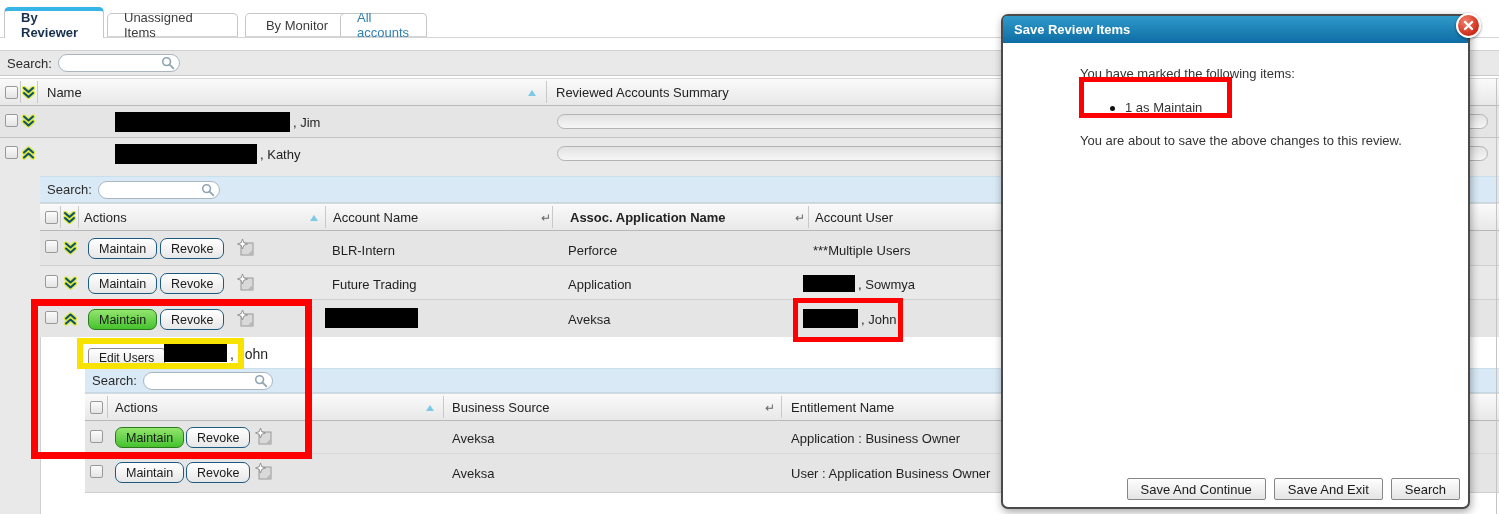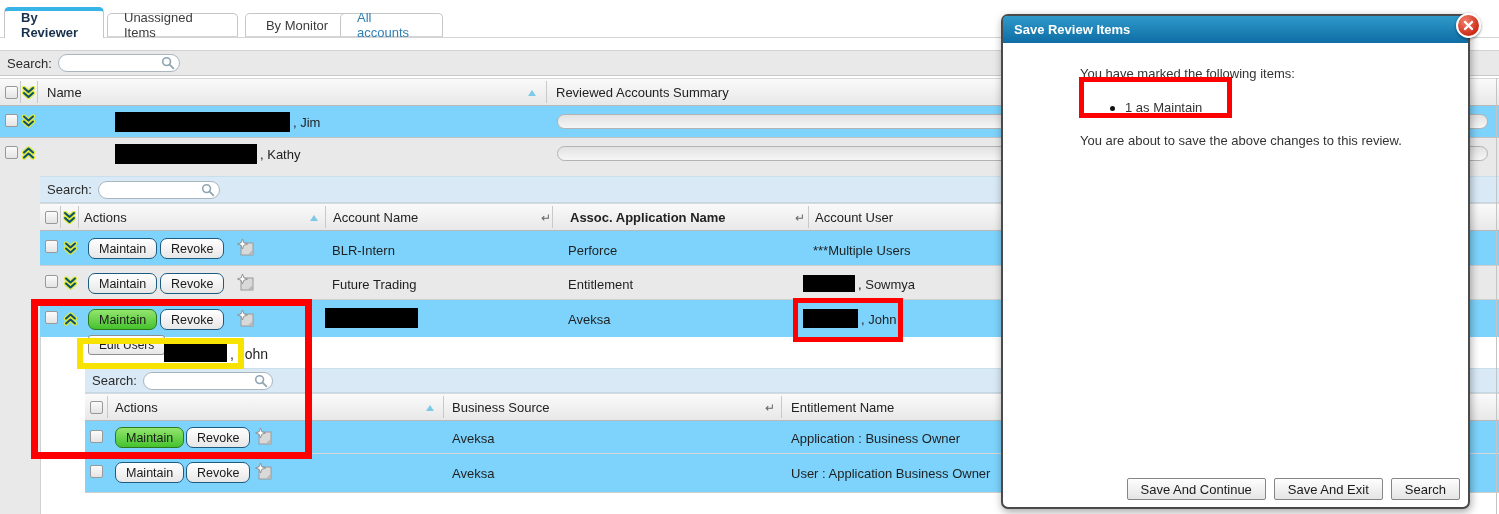--- a/index.html
+++ b/index.html
@@ -23,21 +23,21 @@
   .slabel{margin-left:7px;color:#2b2b2b;}
   .sinput{background:#fff;border:1px solid #a9b6bf;border-radius:9px;height:18px;width:122px;
        margin-left:6px;display:flex;align-items:center;justify-content:flex-end;padding-right:4px;box-sizing:border-box;}
   .thead{position:absolute;background:linear-gradient(#fafafa,#e8e8e8);box-sizing:border-box;
        border-top:1px solid #d8d8d8;border-bottom:1px solid #b9b9b9;}
   .hcell{position:absolute;top:0;bottom:0;display:flex;align-items:center;color:#222;}
   .vline{position:absolute;top:2px;bottom:2px;width:1px;background:#c9c9c9;}
   .sort-asc{position:absolute;width:0;height:0;border-left:4px solid transparent;
        border-right:4px solid transparent;border-bottom:6px solid #7cc9e8;}
   .filter-glyph{position:absolute;color:#666;font-size:12px;line-height:12px;}
-  .row{position:absolute;left:0;right:0;box-sizing:border-box;background:#7dd3fc;border-bottom:1px solid #c2c2c2;}
+  .row{position:absolute;left:0;right:0;box-sizing:border-box;background:#e5e5e5;border-bottom:1px solid #c2c2c2;}
   .row.alt{background:#e9e9e9;}
   .cbx{position:absolute;width:13px;height:13px;box-sizing:border-box;border:1px solid #999;
        border-radius:2px;background:linear-gradient(#fbfbfb,#e4e4e4);}
   .btn{position:absolute;height:21px;box-sizing:border-box;border:1px solid #1c5a80;border-radius:7px;
        background:linear-gradient(#ffffff,#e7e7e7);font-size:12.5px;color:#1a1a1a;
        display:flex;align-items:center;justify-content:center;padding:0 10px;font-family:inherit;}
   .btn.green{background:linear-gradient(#93e56e,#45c22d);border-color:#2c7a1d;}
   .btn.gray{border:1px solid #8e8e8e;border-radius:3px;font-size:12px;height:20px;}
   .redact{position:absolute;background:#000;}
   .pill{position:absolute;height:15px;box-sizing:border-box;border:1px solid #b3b3b3;border-radius:8px;
@@ -76,21 +76,21 @@
   <div class="tabline"></div>
   <div class="tab" style="left:107px;width:131px;">
     <span>Unassigned Items</span>
   </div>
   <div class="tab active" style="left:4px;width:100px;">
     <span>By Reviewer</span>
   </div>
   <div class="tab" style="left:245px;width:104px;">
     <span>By Monitor</span>
   </div>
-  <div class="tab linkblue" style="left:340px;width:103px;">
+  <div class="tab linkblue" style="left:340px;width:87px;">
     <span>All accounts</span>
   </div>
 
   <div class="searchbar" style="top:50px;left:0;right:0;height:26px;">
     <span class="slabel">Search:</span>
     <span class="sinput">
       <svg width="14" height="14" viewBox="0 0 14 14">
         <circle cx="5.6" cy="5.6" r="3.9" fill="none" stroke="#8fa6b2" stroke-width="1.6"></circle>
         <line x1="8.6" y1="8.6" x2="12.4" y2="12.4" stroke="#8fa6b2" stroke-width="1.8" stroke-linecap="round"></line>
       </svg>
@@ -202,21 +202,21 @@
       <path d="M2 2.5 L6.5 6.5 L11 2.5 M2 7.5 L6.5 11.5 L11 7.5" fill="none" stroke="#0d4f70" stroke-width="2" stroke-linecap="round" stroke-linejoin="round"></path>
     </svg>
     <button class="btn" style="left:48px;top:7px;">Maintain</button>
     <button class="btn" style="left:120px;top:7px;">Revoke</button>
     <svg style="position:absolute;left:196px;top:7px;" width="19" height="19" viewBox="0 0 19 19">
       <rect x="5" y="5" width="12" height="12" fill="#d9d9d9" stroke="#9a9a9a"></rect>
       <path d="M17 17 L11.5 17 L17 11.5 Z" fill="#b8b8b8"></path>
       <path d="M6.5 1 L7.8 4.7 L11.5 6 L7.8 7.3 L6.5 11 L5.2 7.3 L1.5 6 L5.2 4.7 Z" fill="#ffffff" stroke="#8a8a8a" stroke-width="0.9"></path>
     </svg>
     <span class="celltext" style="left:292px;top:11px;">Future Trading</span>
-    <span class="celltext" style="left:528px;top:11px;">Entitlement</span>
+    <span class="celltext" style="left:528px;top:11px;">Application</span>
     <span class="redact" style="left:763px;top:9px;width:52px;height:17px;"></span>
     <span class="celltext" style="left:818px;top:11px;">, Sowmya</span>
   </div>
 
   <div class="row" style="top:300px;left:40px;height:37px;border-bottom:none;">
     <span class="cbx" style="left:5px;top:11px;"></span>
     <svg style="position:absolute;left:24px;top:12px;" width="13" height="15" viewBox="0 0 13 15">
       <path d="M2 6.5 L6.5 2.5 L11 6.5 M2 11.5 L6.5 7.5 L11 11.5" fill="none" stroke="#dcea3c" stroke-width="4.4" stroke-linecap="round" stroke-linejoin="round"></path>
       <path d="M2 6.5 L6.5 2.5 L11 6.5 M2 11.5 L6.5 7.5 L11 11.5" fill="none" stroke="#0d4f70" stroke-width="2" stroke-linecap="round" stroke-linejoin="round"></path>
     </svg>
@@ -227,21 +227,21 @@
       <path d="M17 17 L11.5 17 L17 11.5 Z" fill="#b8b8b8"></path>
       <path d="M6.5 1 L7.8 4.7 L11.5 6 L7.8 7.3 L6.5 11 L5.2 7.3 L1.5 6 L5.2 4.7 Z" fill="#ffffff" stroke="#8a8a8a" stroke-width="0.9"></path>
     </svg>
     <span class="redact" style="left:285px;top:8px;width:93px;height:20px;"></span>
     <span class="celltext" style="left:528px;top:12px;">Aveksa</span>
     <span class="redact" style="left:763px;top:9px;width:55px;height:19px;"></span>
     <span class="celltext" style="left:821px;top:12px;">, John</span>
   </div>
 
   <div>
-    <button class="btn gray" style="left:88px;top:335px;">Edit Users</button>
+    <button class="btn gray" style="left:88px;top:348px;">Edit Users</button>
     <span class="redact" style="left:164px;top:344px;width:63px;height:18px;"></span>
     <span class="celltext" style="left:230px;top:346px;font-size:14px;">, John</span>
   </div>
 
   <div class="searchbar blue" style="top:368px;left:85px;right:0;height:25px;">
     <span class="slabel">Search:</span>
     <span class="sinput" style="width:130px;">
       <svg width="14" height="14" viewBox="0 0 14 14">
         <circle cx="5.6" cy="5.6" r="3.9" fill="none" stroke="#8fa6b2" stroke-width="1.6"></circle>
         <line x1="8.6" y1="8.6" x2="12.4" y2="12.4" stroke="#8fa6b2" stroke-width="1.8" stroke-linecap="round"></line>

